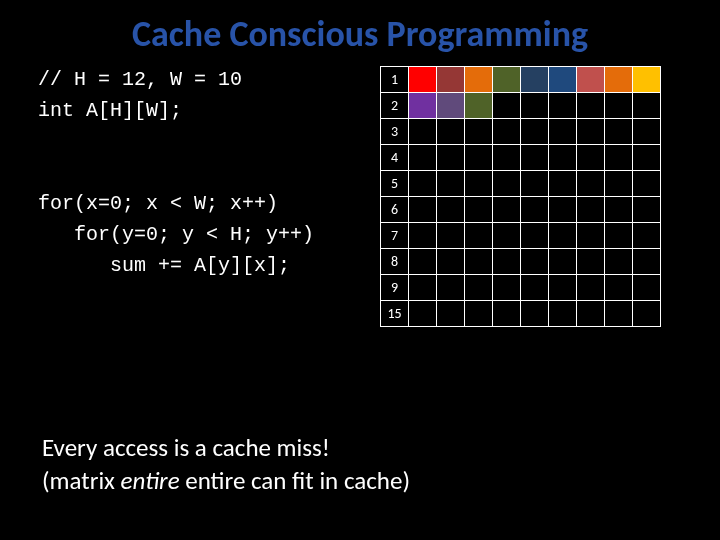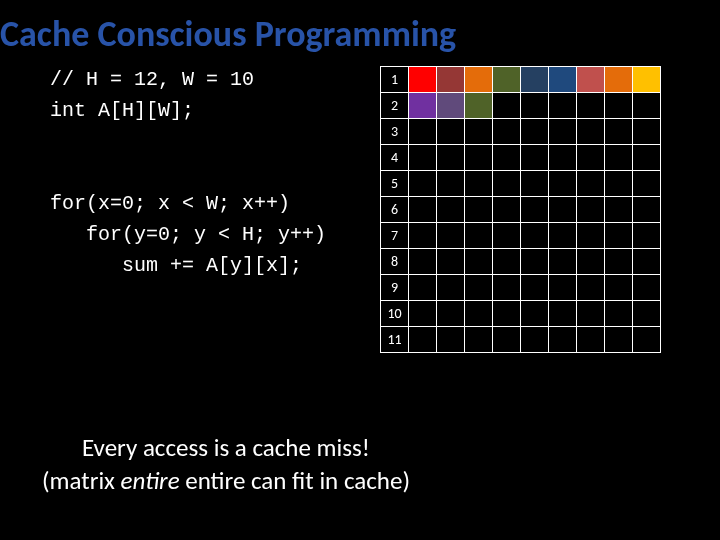--- a/index.html
+++ b/index.html
@@ -9,31 +9,31 @@
     background: #000;
     color: #fff;
     font-family: Calibri, Arial, sans-serif;
     overflow: hidden;
     position: relative;
   }
   .title {
     font-size: 36px;
     font-weight: bold;
     color: #2853a8;
-    text-align: left;
+    text-align: center;
     padding-top: 12px;
     padding-bottom: 8px;
   }
   .content {
     position: relative;
     width: 100%;
   }
   .code-area {
     position: absolute;
-    left: 50px;
+    left: 38px;
     top: 0;
     font-family: "Courier New", monospace;
     font-size: 20px;
     line-height: 1.55;
     white-space: pre;
   }
   .table-area {
     position: absolute;
     left: 380px;
     top: 2px;
@@ -66,21 +66,20 @@
   td.r2c1 { background: #7030a0; }
   td.r2c2 { background: #604a7b; }
   td.r2c3 { background: #4f6228; }
 
   .footer-text {
     position: absolute;
     left: 42px;
     top: 432px;
     font-size: 25px;
     line-height: 1.3;
-    text-align: center;
   }
   .italic { font-style: italic; }
 </style>
 </head>
 <body>
 
 <div class="title">Cache Conscious Programming</div>
 
 <div class="content">
 
@@ -197,33 +196,21 @@
             <td></td>
             <td></td>
             <td></td>
             <td></td>
             <td></td>
             <td></td>
             <td></td>
             <td></td>
       </tr>
       <tr>
-        <td class="lbl">10</td>
-        <td></td>
-            <td></td>
-            <td></td>
-            <td></td>
-            <td></td>
-            <td></td>
-            <td></td>
-            <td></td>
-            <td></td>
-      </tr>
-      <tr>
-        <td class="lbl">11</td>
+        <td class="lbl">15</td>
         <td></td>
             <td></td>
             <td></td>
             <td></td>
             <td></td>
             <td></td>
             <td></td>
             <td></td>
             <td></td>
       </tr>

